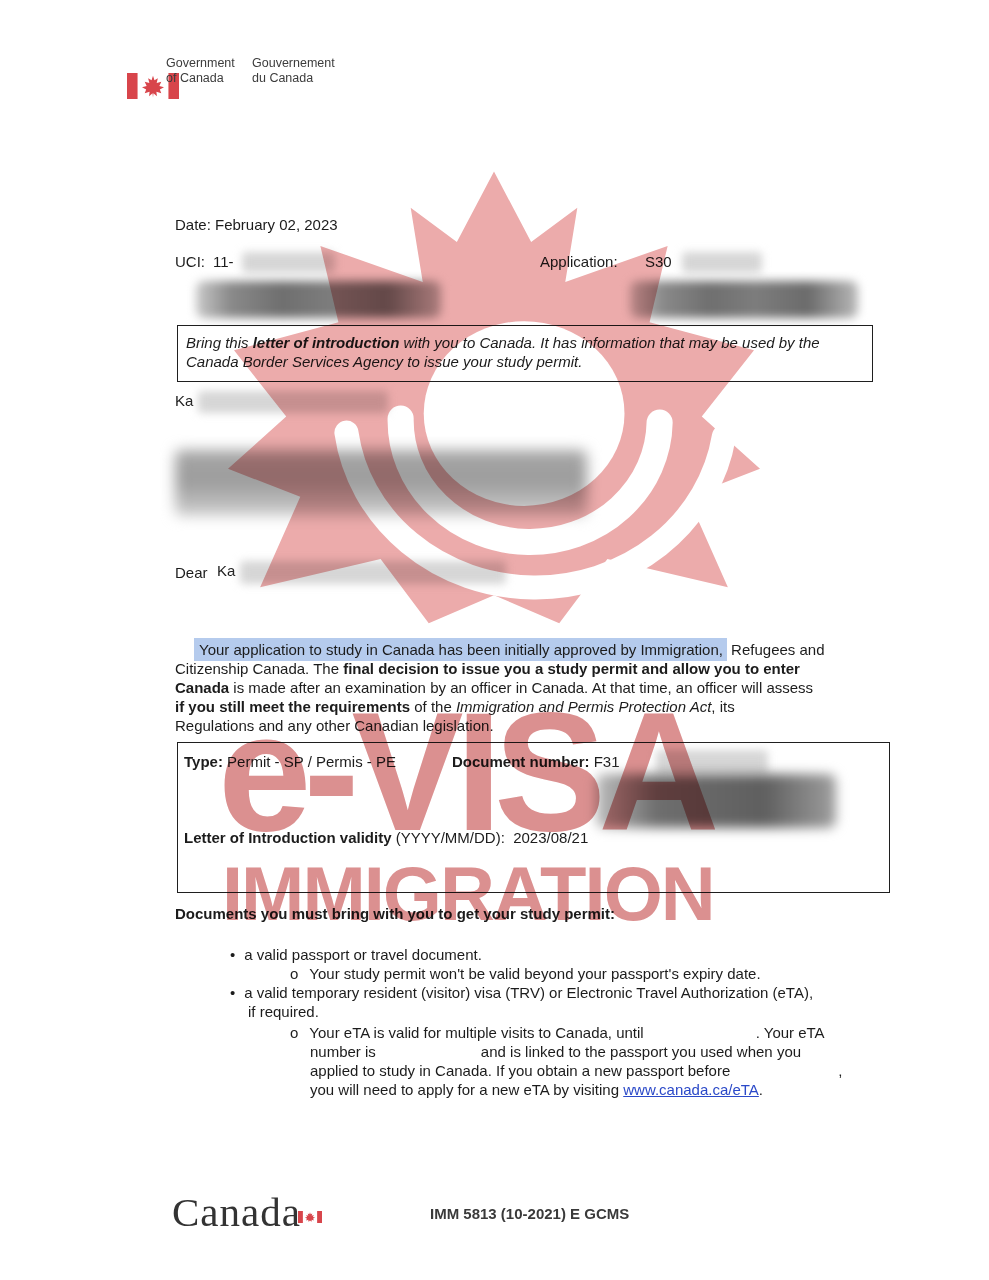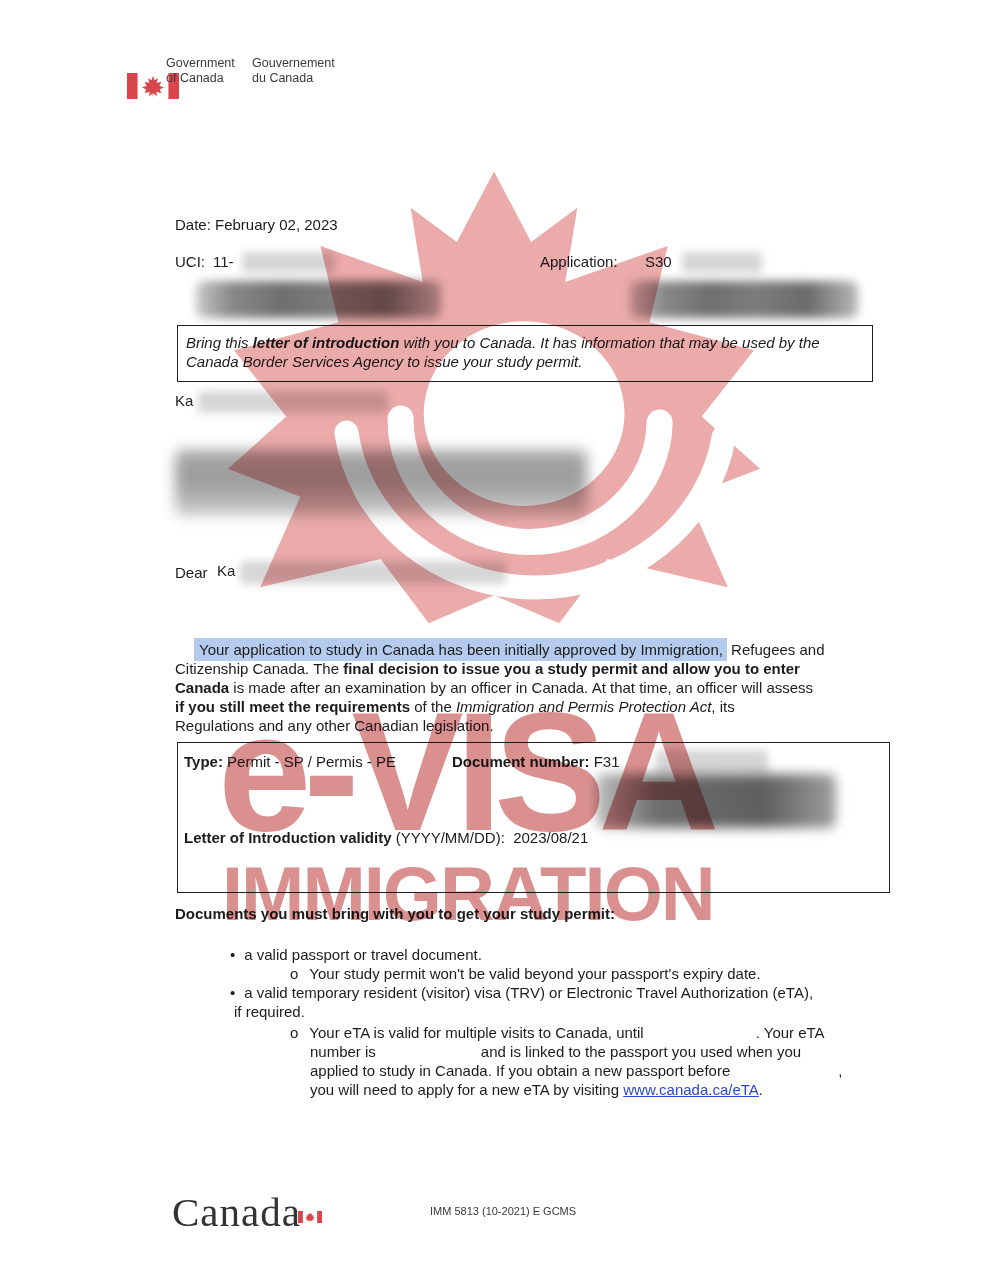--- a/index.html
+++ b/index.html
@@ -35,21 +35,21 @@
   .gap-c{display:inline-block;width:108px;}
   .link{color:var(--link);text-decoration:underline;cursor:pointer;}
   
   .watermark{position:absolute;inset:0;mix-blend-mode:multiply;pointer-events:none;z-index:50;border-radius:14px;}
   .wm-evisa{position:absolute;left:218px;top:688px;font-size:168px;font-weight:bold;
     letter-spacing:-8px;line-height:1;color:var(--wm-text);}
   .wm-immigration{position:absolute;left:222px;top:856px;font-size:76px;font-weight:bold;
     letter-spacing:-2px;line-height:1;color:var(--wm-text);}
   
   .wordmark{font-family:"Liberation Serif",serif;font-size:41px;letter-spacing:1px;color:#333;}
-  .form-no{font-size:11px;color:#3a3a3a;}
+  .form-no{font-size:15px;color:#3a3a3a;font-weight:bold;}
   .flag-red{fill:var(--flag-red);}
 </style>
 </head>
 <body>
 
 <div class="page">
 
   <div class="abs" style="left:110px;top:55px;">
     <svg width="52" height="28" viewBox="0 0 64 32">
       <rect x="0" y="0" width="13" height="32" class="flag-red"></rect>
@@ -101,21 +101,21 @@
     <div class="blur-doc" style="left:418px;top:31px;width:240px;height:54px;"></div>
     <div class="abs" style="left:6px;top:86px;"><span class="b">Letter of Introduction validity</span><span> (YYYY/MM/DD):  </span><span>2023/08/21</span></div>
   </div>
 
   <div class="abs b" style="left:175px;top:905px;">Documents you must bring with you to get your study permit:</div>
 
   <div class="abs" style="left:230px;top:946px;"><span>•</span><span style="margin-left:9px;">a valid passport or travel document.</span></div>
   <div class="abs" style="left:290px;top:965px;"><span>o</span><span style="margin-left:11px;">Your study permit won't be valid beyond your passport's expiry date.</span></div>
 
   <div class="abs" style="left:230px;top:984px;"><span>•</span><span style="margin-left:9px;">a valid temporary resident (visitor) visa (TRV) or Electronic Travel Authorization (eTA),</span></div>
-  <div class="abs" style="left:234px;top:1003px;">if required.</div>
+  <div class="abs" style="left:248px;top:1003px;">if required.</div>
 
   <div class="abs" style="left:290px;top:1024px;"><span>o</span><span style="margin-left:11px;">Your eTA is valid for multiple visits to Canada, until</span><span class="gap-a"></span><span>. Your eTA</span></div>
   <div class="abs" style="left:310px;top:1043px;text-align:center;"><span>number is</span><span class="gap-b"></span><span>and is linked to the passport you used when you</span></div>
   <div class="abs" style="left:310px;top:1062px;"><span>applied to study in Canada. If you obtain a new passport before</span><span class="gap-c"></span><span>,</span></div>
   <div class="abs" style="left:310px;top:1081px;"><span>you will need to apply for a new eTA by visiting </span><span class="link">www.canada.ca/eTA</span><span>.</span></div>
 
   <div class="abs wordmark" style="left:172px;top:1188px;">Canada</div>
   <div class="abs" style="left:281px;top:1192px;">
     <svg width="24" height="12" viewBox="0 0 64 32">
       <rect x="0" y="0" width="13" height="32" class="flag-red"></rect>

